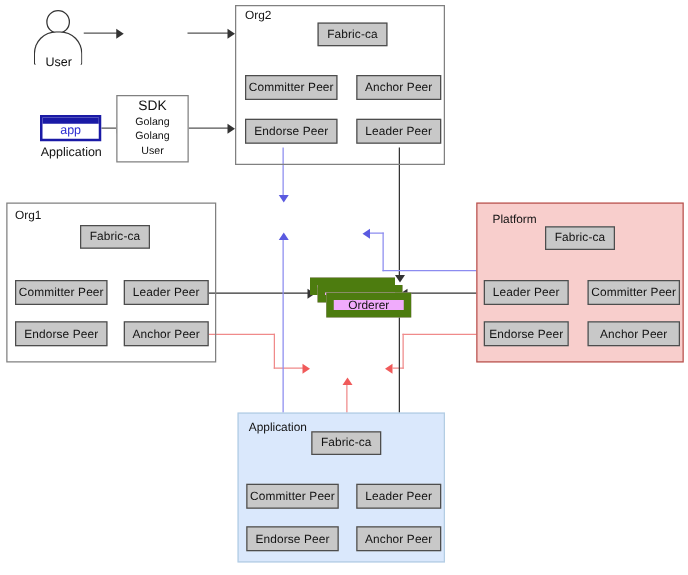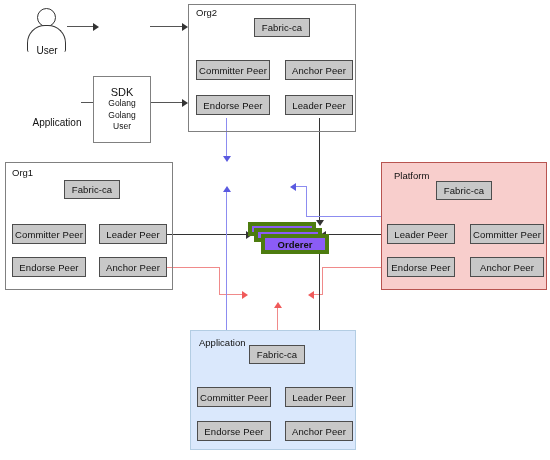--- a/index.html
+++ b/index.html
@@ -80,24 +80,23 @@
     border:1px solid #1f7a1f;
     border-radius:50%;
     box-sizing:border-box;
     background:transparent;
     pointer-events:none;
   }
   
   .stack{position:absolute;}
   .stack .sheet{
     position:absolute;
-    background:#8b5cf6;
-    border:4px solid #4d7c0f;
-    box-sizing:border-box;
-    font-weight:bold;
+    background:#f0abfc;
+    border:6px solid #4d7c0f;
+    box-sizing:border-box;
   }
   .stack .sheet.top{
     display:flex;align-items:center;justify-content:center;
     font-size:9.5px;color:#111;
   }
   
   .actor{position:absolute;}
   .actor .head{
     position:absolute;left:12px;top:0;width:19px;height:19px;
     border:1.6px solid #333;border-radius:50%;box-sizing:border-box;background:#fff;
@@ -197,23 +196,27 @@
   <div class="ln v" style="left:319px;top:252px;height:130px;"></div>
   <div class="arw u" style="left:315.5px;top:247px;"></div>
 
   <div class="actor" style="left:25px;top:8px;width:44px;height:44px;">
     <div class="head"></div>
     <div class="body"></div>
   </div>
   <div class="caption" style="left:25px;top:45px;width:44px;">User</div>
 
 
+  <div class="appicon" style="left:32px;top:92px;width:49px;height:21px;">
+    <div class="bar"></div>
+    <div class="lbl">app</div>
+  </div>
   <div class="caption" style="left:23px;top:117px;width:68px;">Application</div>
 
-  <div class="plainbox" style="left:93px;top:76px;width:58px;height:67px;">
+  <div class="plainbox" style="left:93px;top:76px;width:58px;height:54px;">
     <span style="font-size:11px;">SDK</span>
     <span style="font-size:8.5px;">Golang</span>
     <span style="font-size:8.5px;">Golang</span>
     <span style="font-size:8.5px;">User</span>
   </div>
 
   <div class="group" style="left:188px;top:4px;width:168px;height:128px;"></div>
   <div class="group-label" style="left:196px;top:7px;">Org2</div>
   <div class="peer" style="left:254px;top:18px;width:56px;height:19px;">Fabric-ca</div>
   <div class="peer" style="left:196px;top:60px;width:74px;height:20px;">Committer Peer</div>

